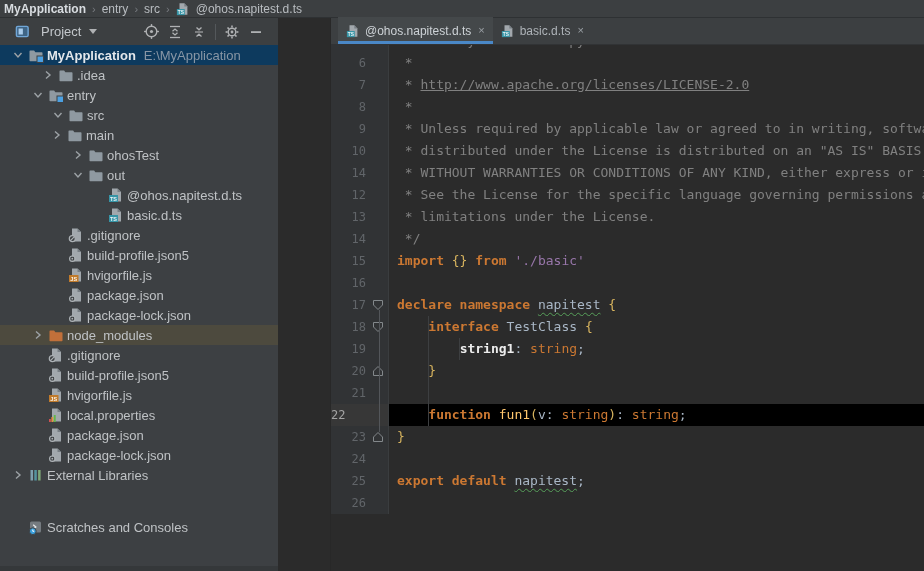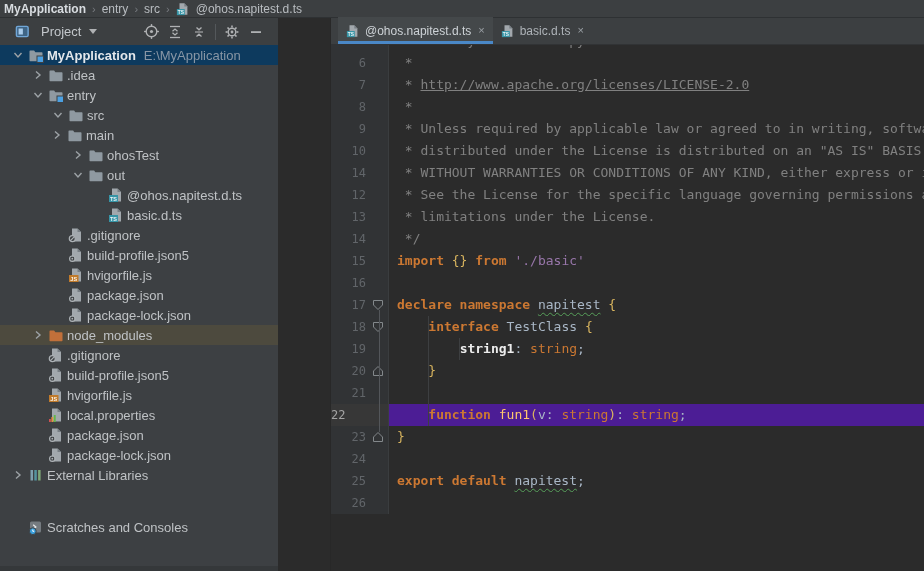--- a/index.html
+++ b/index.html
@@ -73,21 +73,21 @@
     border-right:1px solid #3A3D3F;
     font-family:"DejaVu Sans Mono", monospace; font-size:12px; color:#616569;
   }
   .crow .gut .num { flex:1; text-align:right; padding-right:4px; }
   .crow .gut .fold { width:18px; height:22px; position:relative; flex:none; }
   .crow .gut .fold svg { position:absolute; left:2px; top:5px; }
   .crow .codeline {
     flex:1; font-family:"DejaVu Sans Mono", monospace; font-size:13px;
     line-height:22px; white-space:pre; padding-left:8px; overflow:hidden;
   }
-  .crow.current .codeline { background:#4c1d95; }
+  .crow.current .codeline { background:#000000; }
   .crow.current .gut { background:#373737; color:#A4A4A4;gap:48px; }
   
   .tk-c  { color:#808080; }
   .tk-url{ color:#808080; text-decoration:underline; }
   .tk-k  { color:#CC7832; font-weight:bold; }
   .tk-ty { color:#CC7832; }
   .tk-s  { color:#9876AA; }
   .tk-br { color:#D9B55F; }
   .tk-fn { color:#FFC66D; }
   .tk-p  { color:#A9B7C6; }
@@ -188,21 +188,21 @@
           </span>
           <span class="ticon">
             <svg xmlns="http://www.w3.org/2000/svg" width="16" height="16" viewBox="0 0 16 16">
               <path d="M1.5 13.5 V4.2 c0-.4.3-.7.7-.7 h3.9 l1.3 1.8 h6.4 c.4 0 .7.3.7.7 v7.5 c0 .4-.3.7-.7.7 H2.2 c-.4 0-.7-.3-.7-.7z" fill="#8F99A1"></path>
               <rect x="9" y="9" width="6.5" height="6.5" fill="#4BA0E2" stroke="#3D4043"></rect>
             </svg>
           </span>
           <span class="tlabel">MyApplication</span>
           <span class="tsub">E:\MyApplication</span>
         </div>
-        <div class="trow" style="padding-left: 29px;">
+        <div class="trow" style="padding-left: 39px;">
           <span class="chev">
             <svg width="16" height="16" viewBox="0 0 16 16">
               <polyline points="6,4.5 10,8 6,11.5" stroke="#9DA2A6" stroke-width="1.4" fill="none"></polyline>
             </svg>
           </span>
           <span class="ticon">
             <svg xmlns="http://www.w3.org/2000/svg" width="16" height="16" viewBox="0 0 16 16">
               <path d="M1.5 13.5 V4.2 c0-.4.3-.7.7-.7 h3.9 l1.3 1.8 h6.4 c.4 0 .7.3.7.7 v7.5 c0 .4-.3.7-.7.7 H2.2 c-.4 0-.7-.3-.7-.7z" fill="#8F99A1"></path>
             </svg>
           </span>

